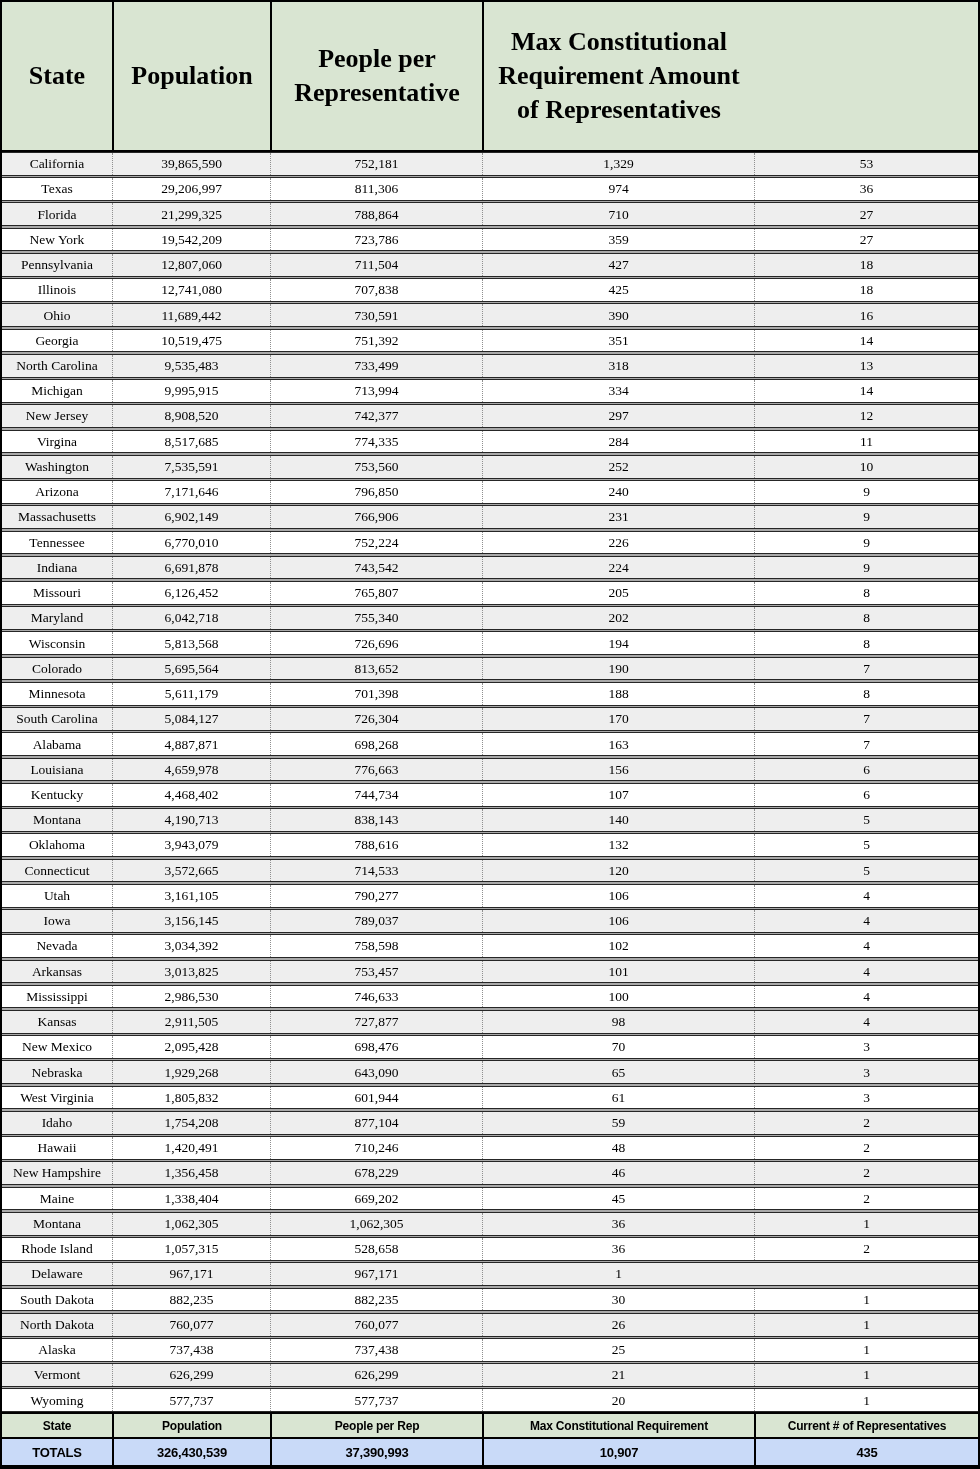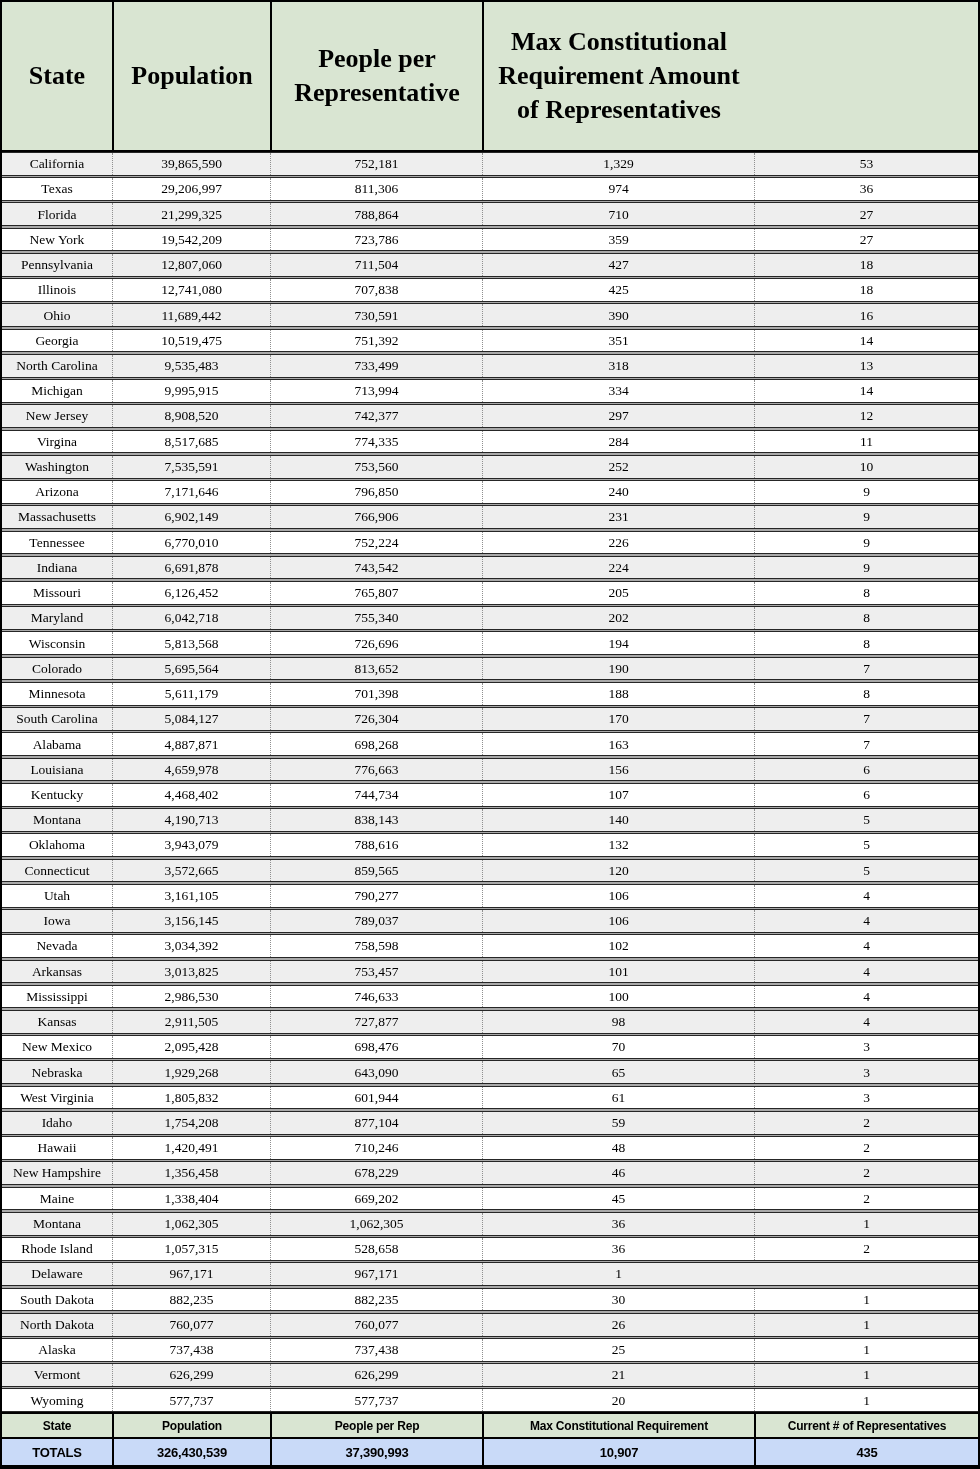--- a/index.html
+++ b/index.html
@@ -307,21 +307,21 @@
       <div class="row">
         <div class="cell">Oklahoma</div>
         <div class="cell">3,943,079</div>
         <div class="cell">788,616</div>
         <div class="cell">132</div>
         <div class="cell">5</div>
       </div>
       <div class="row alt">
         <div class="cell">Connecticut</div>
         <div class="cell">3,572,665</div>
-        <div class="cell">859,565</div>
+        <div class="cell">714,533</div>
         <div class="cell">120</div>
         <div class="cell">5</div>
       </div>
       <div class="row">
         <div class="cell">Utah</div>
         <div class="cell">3,161,105</div>
         <div class="cell">790,277</div>
         <div class="cell">106</div>
         <div class="cell">4</div>
       </div>

